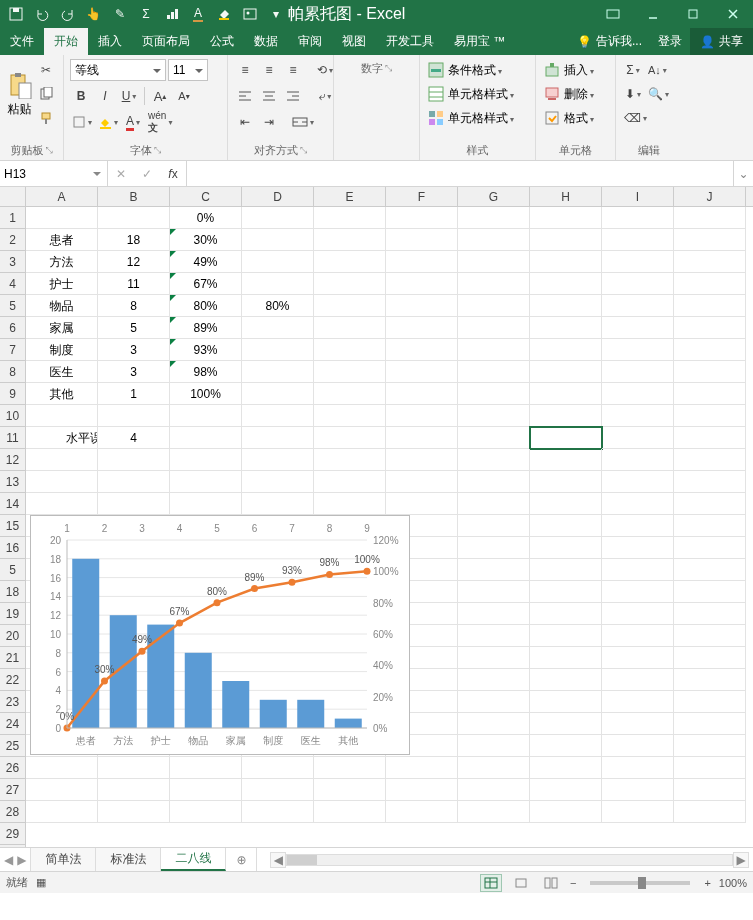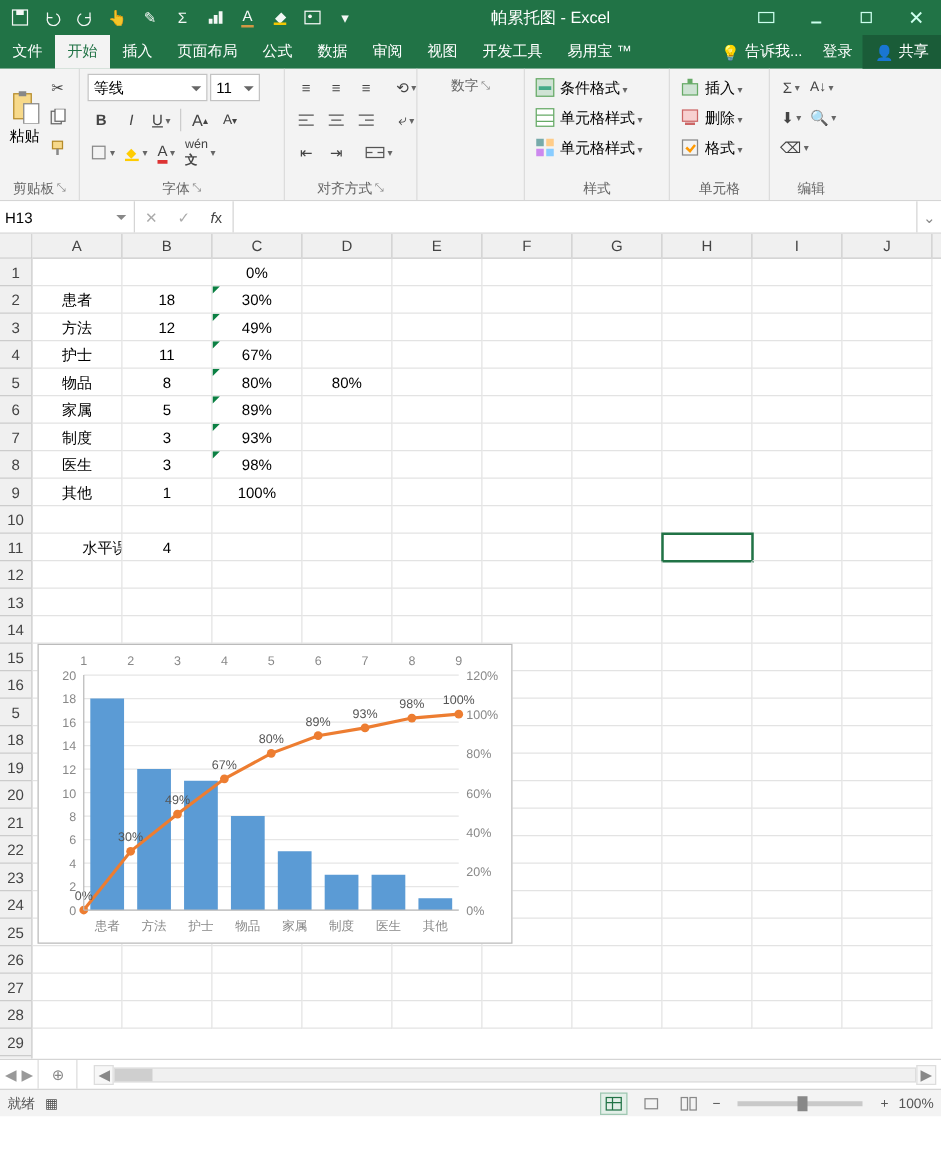--- a/index.html
+++ b/index.html
@@ -2,21 +2,21 @@
 <html><head>
 <meta charset="utf-8">
 <style>
   * { box-sizing: border-box; margin: 0; padding: 0; font-family: "Microsoft YaHei", Arial, sans-serif; }
   body { width: 753px; height: 920px; background: #fff; font-size: 12px; overflow: hidden; user-select: none; }
 
   
   .titlebar { background: #217346; height: 28px; display: flex; align-items: center; color: #fff; }
   .qat { display: flex; align-items: center; gap: 2px; padding-left: 4px; }
   .qat .q { width: 24px; height: 24px; display: flex; align-items: center; justify-content: center; color: #fff; opacity: .95; }
-  .title-center { flex: 1; text-align: center; font-size: 13px; }
+  .title-center { flex: 1; text-align: left; font-size: 16px; }
   .winctl { display: flex; }
   .winctl .w { width: 40px; height: 28px; display: flex; align-items: center; justify-content: center; color: #e8f3ed; }
 
   
   .tabs { background: #217346; height: 27px; display: flex; align-items: stretch; color: #fff; font-size: 12px; }
   .tab { padding: 0 10px; display: flex; align-items: center; cursor: pointer; }
   .tab.active { background: #f3f3f3; color: #217346; font-weight: normal; }
   .tabs .spacer { flex: 1; }
   .tell { display: flex; align-items: center; padding: 0 8px; gap: 4px; }
   .login { padding: 0 8px; display: flex; align-items: center; }
@@ -898,20 +898,25 @@
         </g>
     </svg>
   </div>
 </div>
 
 <div class="sheetbar">
   <div class="navbtns">
       <span>◀</span>
       <span>▶</span>
     </div>
+  <div id="sheettabs" style="display:flex;">
+      <div class="sheettab">简单法</div>
+      <div class="sheettab">标准法</div>
+      <div class="sheettab active">二八线</div>
+    </div>
   <div class="addsheet">⊕</div>
   <div style="width:10px;border-left:1px solid #ddd;"></div>
   <div class="hs">
     <div class="ab">◀</div>
     <div class="track">
         <div class="thumb"></div>
       </div>
     <div class="ab">▶</div>
   </div>
 </div>

